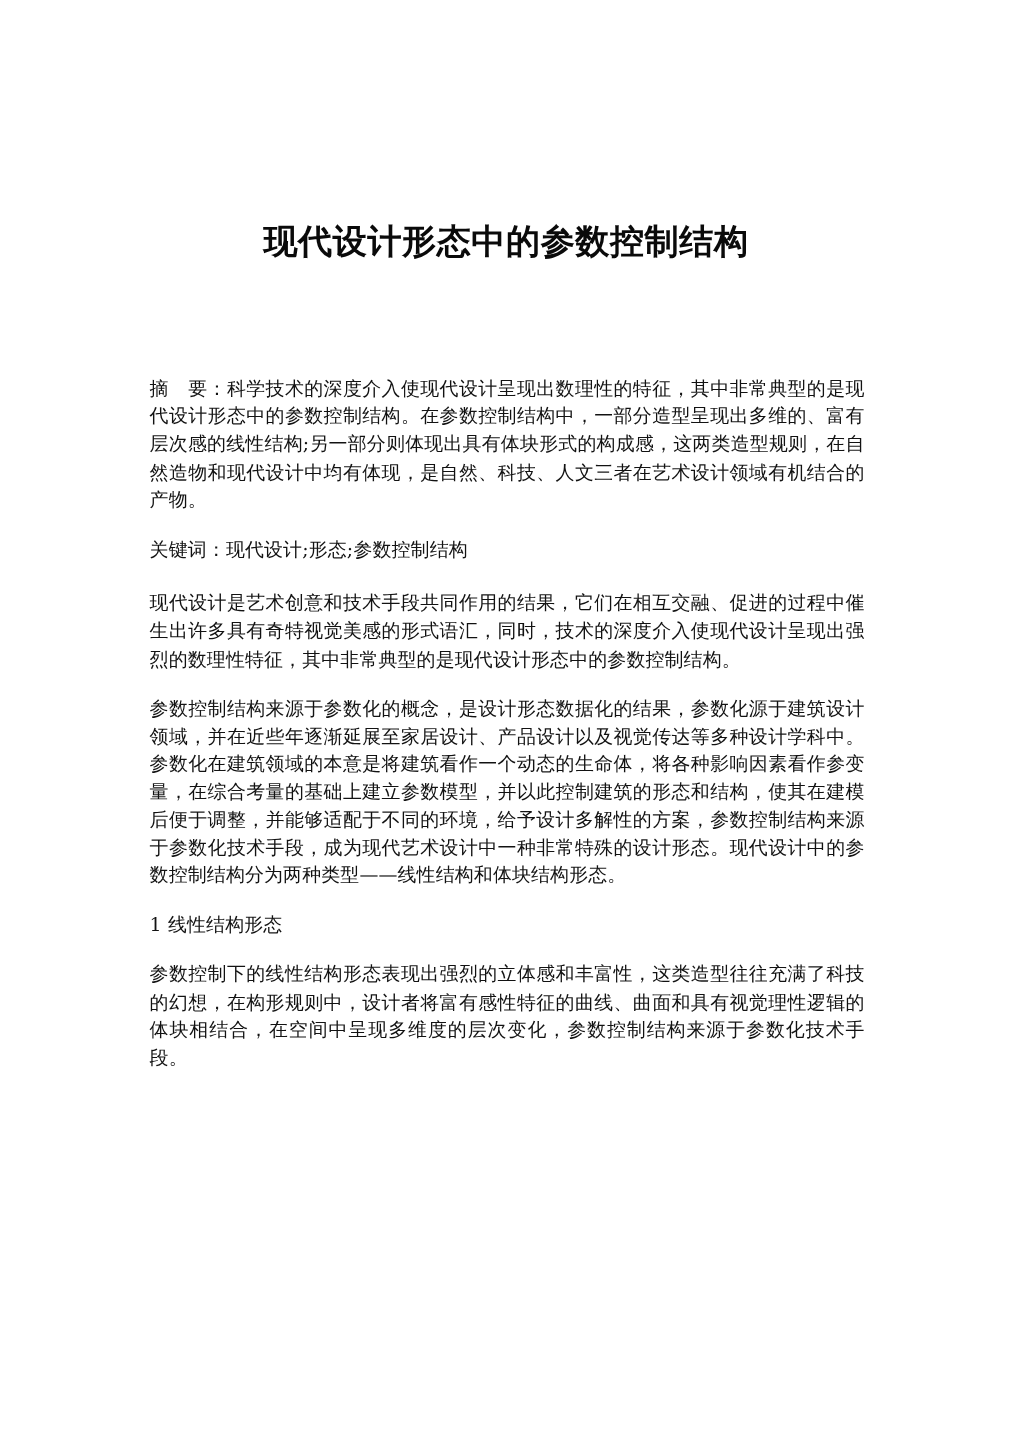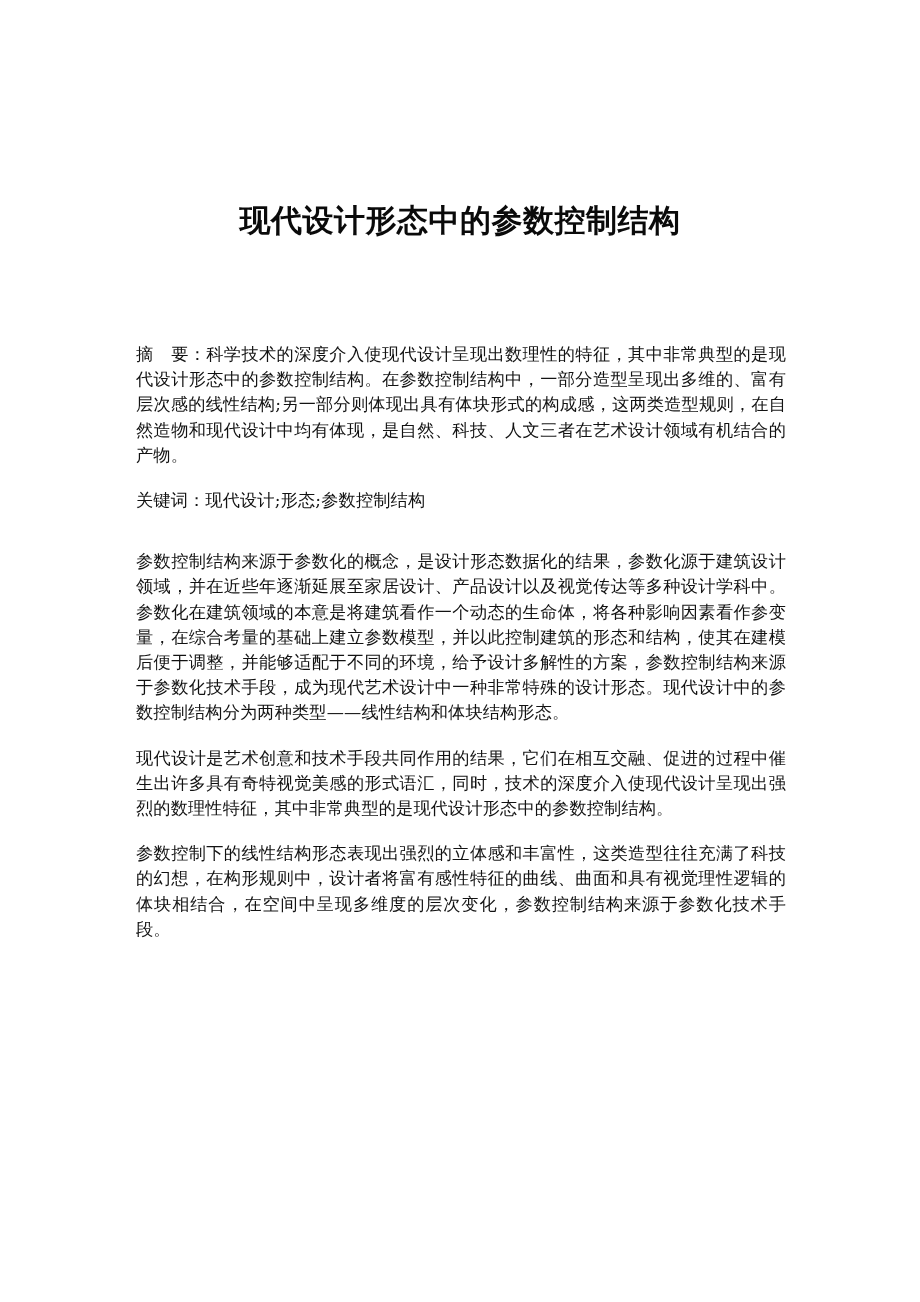--- a/index.html
+++ b/index.html
@@ -45,42 +45,43 @@
     text-justify: inter-character;
     color: #121212;
     margin: 0 0 20px 0;
     letter-spacing: 0.15px;
     word-break: break-all;
   }
   .para:last-child {
     margin-bottom: 0;
   }
   .para.keywords {
-    margin-bottom: 36px;
+    margin-bottom: 24px;
   }
   .para.heading {
     margin-bottom: 20px;
   }
 </style>
 </head>
 <body>
 
 <div class="page">
 
   <h1 class="doc-title">现代设计形态中的参数控制结构</h1>
 
   <div class="body-block">
 
     <p class="para abstract">摘　要：科学技术的深度介入使现代设计呈现出数理性的特征，其中非常典型的是现代设计形态中的参数控制结构。在参数控制结构中，一部分造型呈现出多维的、富有层次感的线性结构;另一部分则体现出具有体块形式的构成感，这两类造型规则，在自然造物和现代设计中均有体现，是自然、科技、人文三者在艺术设计领域有机结合的产物。</p>
 
     <p class="para keywords">关键词：现代设计;形态;参数控制结构</p>
 
+    <p class="para">现代设计是艺术创意和技术手段共同作用的结果，它们在相互交融、促进的过程中催生出许多具有奇特视觉美感的形式语汇，同时，技术的深度介入使现代设计呈现出强烈的数理性特征，其中非常典型的是现代设计形态中的参数控制结构。</p>
+
     <p class="para">参数控制结构来源于参数化的概念，是设计形态数据化的结果，参数化源于建筑设计领域，并在近些年逐渐延展至家居设计、产品设计以及视觉传达等多种设计学科中。参数化在建筑领域的本意是将建筑看作一个动态的生命体，将各种影响因素看作参变量，在综合考量的基础上建立参数模型，并以此控制建筑的形态和结构，使其在建模后便于调整，并能够适配于不同的环境，给予设计多解性的方案，参数控制结构来源于参数化技术手段，成为现代艺术设计中一种非常特殊的设计形态。现代设计中的参数控制结构分为两种类型——线性结构和体块结构形态。</p>
 
-    <p class="para">现代设计是艺术创意和技术手段共同作用的结果，它们在相互交融、促进的过程中催生出许多具有奇特视觉美感的形式语汇，同时，技术的深度介入使现代设计呈现出强烈的数理性特征，其中非常典型的是现代设计形态中的参数控制结构。</p>
-
+    <p class="para heading">1  线性结构形态</p>
 
     <p class="para">参数控制下的线性结构形态表现出强烈的立体感和丰富性，这类造型往往充满了科技的幻想，在构形规则中，设计者将富有感性特征的曲线、曲面和具有视觉理性逻辑的体块相结合，在空间中呈现多维度的层次变化，参数控制结构来源于参数化技术手段。</p>
 
 
   </div>
 
 </div>
 
 </body></html>

